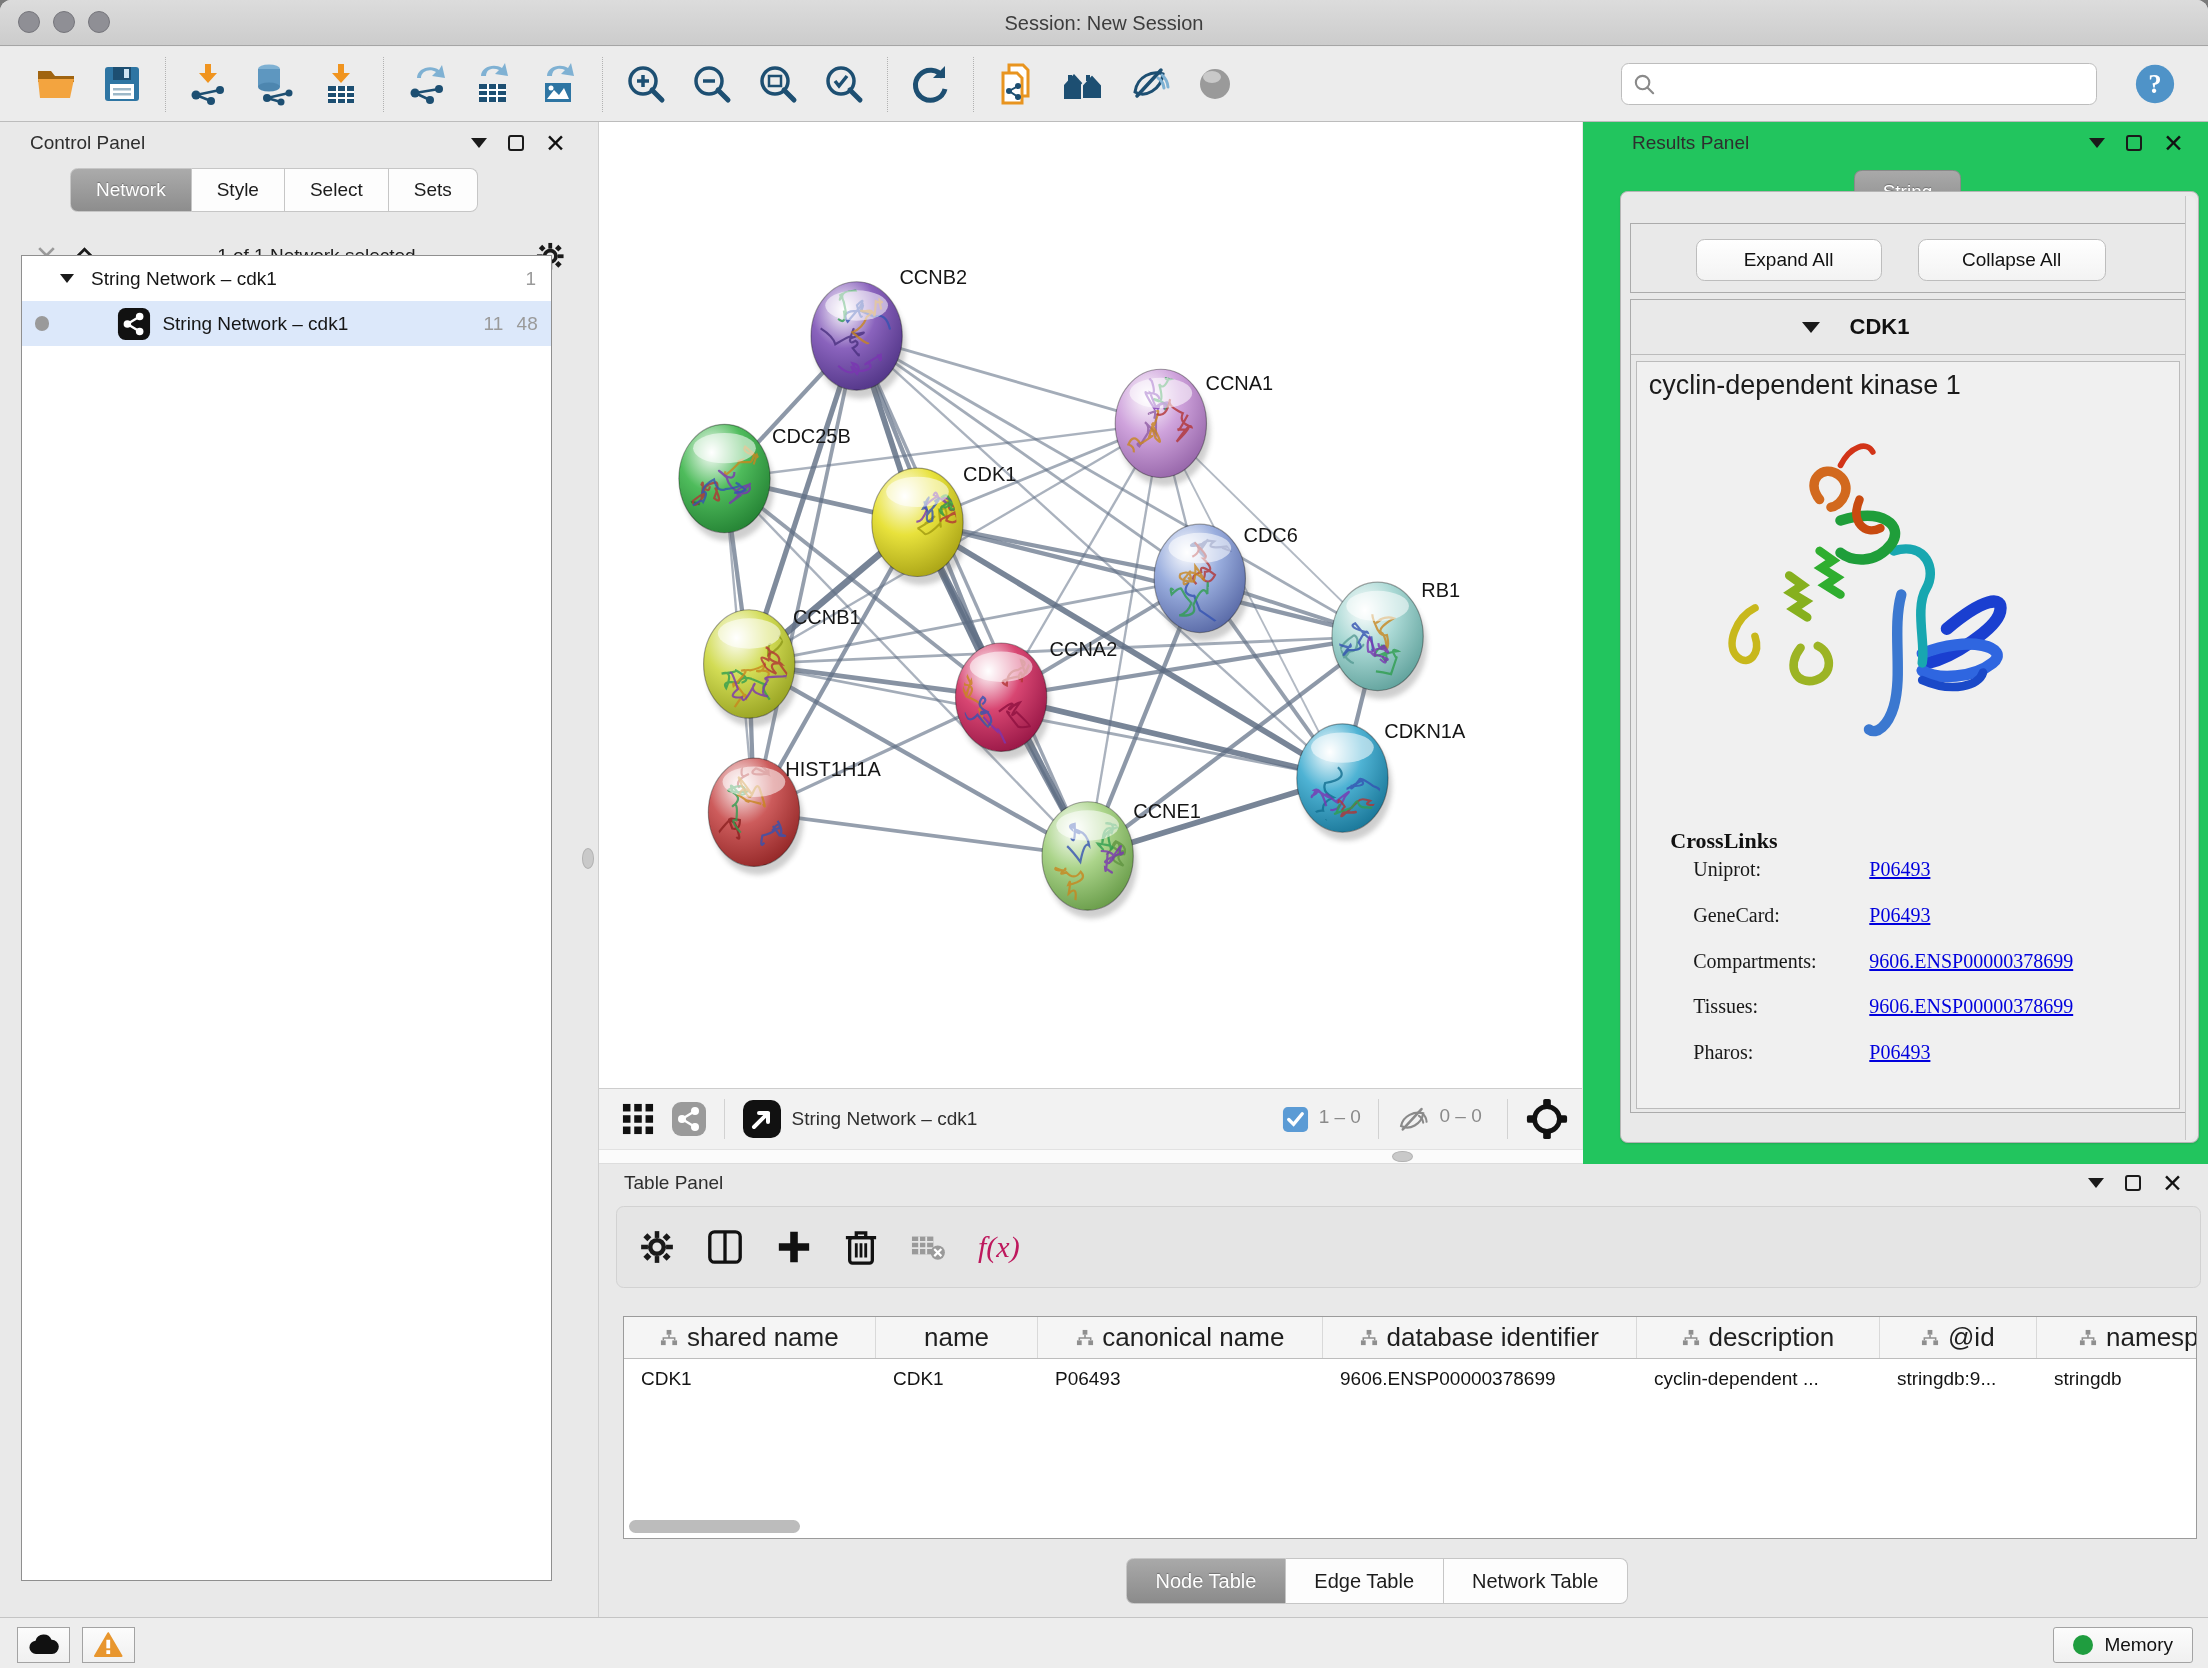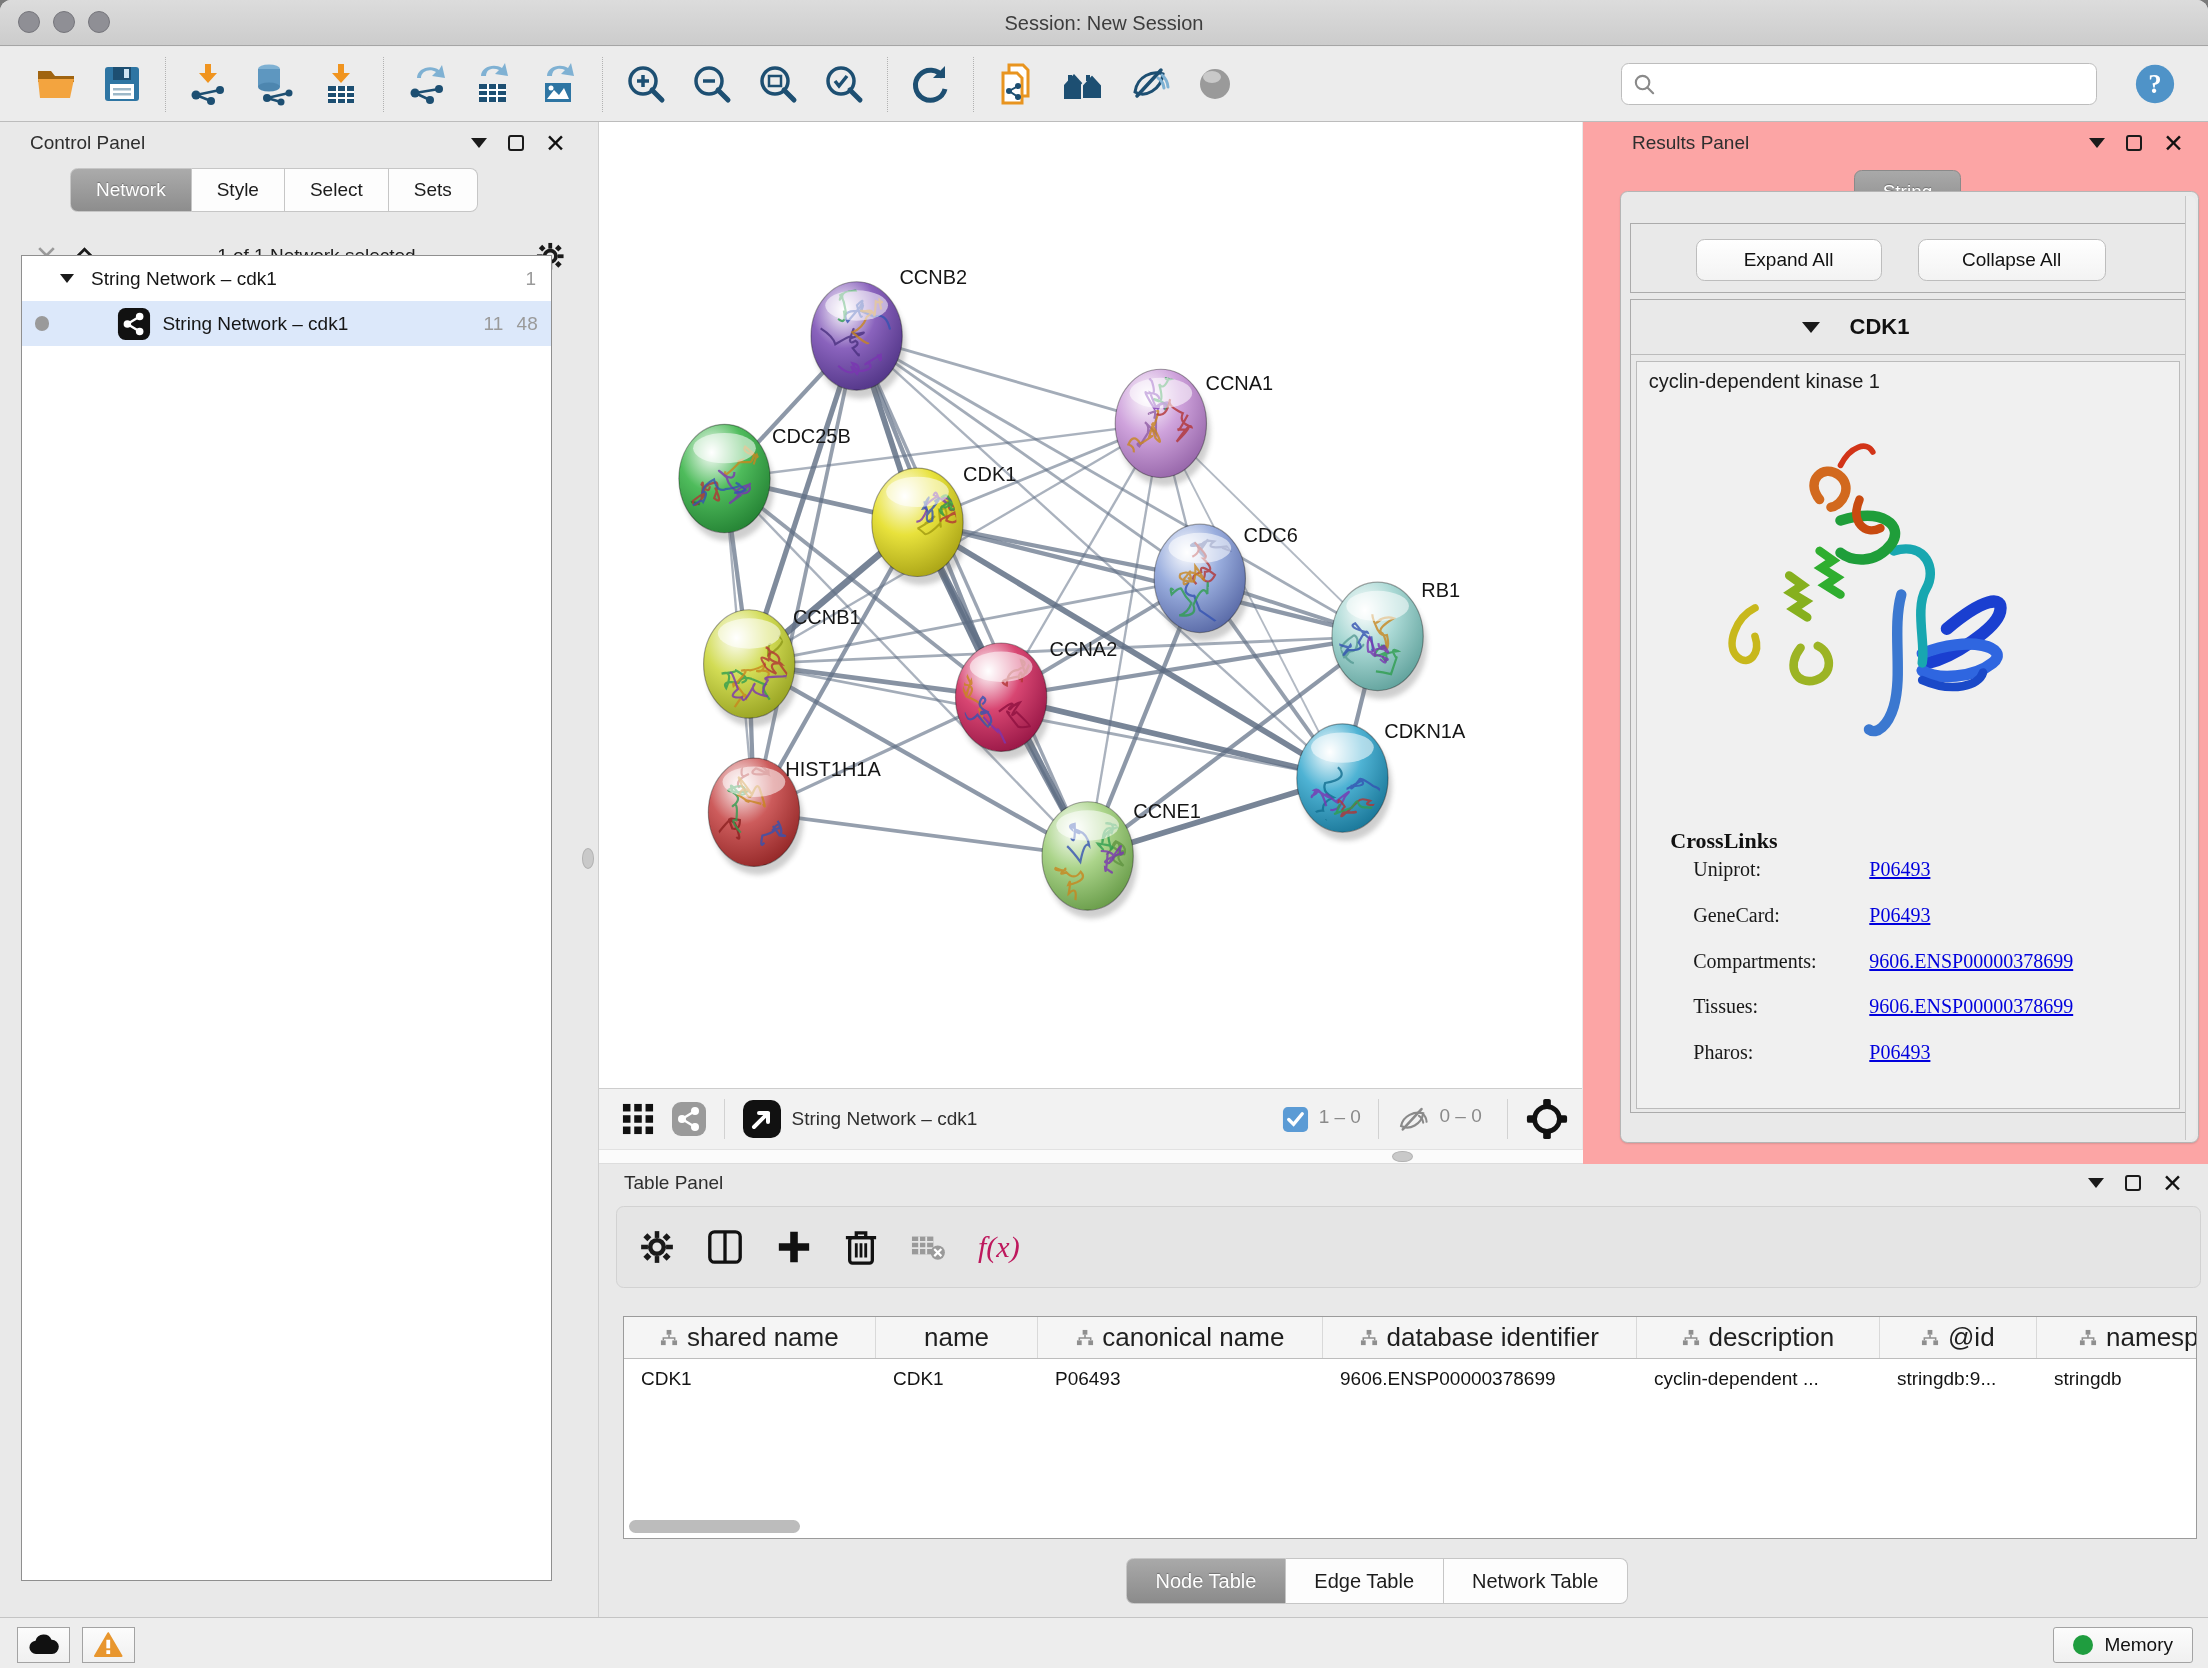--- a/index.html
+++ b/index.html
@@ -52,39 +52,39 @@
   
   .canvas{position:absolute;left:599px;top:122px;width:983px;height:966px;background:#fff;}
   .netstatus{position:absolute;left:599px;top:1088px;width:983px;height:61px;background:#f2f2f2;
     border-top:1px solid #cdcdcd;display:flex;align-items:center;padding:0 0 0 23px;font-size:19px;}
   .nsep{height:40px;border-left:1px solid #d2d2d2;margin:0 17px;}
   .netname{color:#2f2f2f;margin-left:9.5px;}
   .splitter{position:absolute;left:599px;top:1149px;width:1609px;height:15px;
     background:#fbfbfb;border-top:1px solid #e2e2e2;border-bottom:1px solid #dddddd;}
   .sdot{position:absolute;border-radius:50%;background:#c9c9c9;border:1px solid #b2b2b2;}
   
-  .rpanel{position:absolute;left:1583px;top:122px;width:626px;height:1495px;background:#fca5a5;}
+  .rpanel{position:absolute;left:1583px;top:122px;width:626px;height:1495px;background:#22c55e;}
   .rpanel .head{position:absolute;left:0;top:0;width:100%;height:42px;display:flex;align-items:center;
     padding:0 25px 0 49px;}
   .stringtab{position:absolute;left:271px;top:48px;width:107px;height:44px;border-radius:7.6px;
     background:linear-gradient(#a9a9a9,#8c8c8c);color:#fff;font-size:19px;display:flex;
     align-items:center;justify-content:center;text-shadow:0 -1px 1px #6f6f6f;border:1px solid #8a8a8a;}
   .rbox{position:absolute;left:37px;top:69px;width:579px;height:952px;border:1.4px solid #b5b5b5;
     border-radius:7.6px;background:#e9e9e9;box-shadow:0 1px 1.9px rgba(0,0,0,.12);}
   .rbtnbox{position:absolute;left:8.6px;top:31px;width:556px;height:70px;border:1px solid #ababab;}
   .rbtn{position:absolute;top:15px;height:42px;border:1px solid #bdbdbd;border-radius:8.6px;
     background:linear-gradient(#ffffff,#f3f3f3);font-size:19px;color:#111;display:flex;
     align-items:center;justify-content:center;}
   .cdk1box{position:absolute;left:8.6px;top:107px;width:556px;height:814px;border:1px solid #ababab;}
   .cdk1head{position:absolute;left:0;top:0;width:100%;height:55px;display:flex;align-items:center;
     border-bottom:1px solid #bbbbbb;}
   .cdk1head .sym{font-size:22px;font-weight:bold;color:#111;}
   .rcontent{position:absolute;left:5.7px;top:61px;width:544px;height:748px;background:#f0f0f0;
     border:1px solid #bbbbbb;}
-  .desc{position:absolute;left:11.4px;top:7.6px;font-size:20px;color:#1b1b1b;}
+  .desc{position:absolute;left:11.4px;top:7.6px;font-size:27px;color:#1b1b1b;}
   .xl-head{position:absolute;left:33px;top:466px;font-family:"Liberation Serif","DejaVu Serif",serif;
     font-size:22px;font-weight:bold;color:#111;}
   .xl-row{position:absolute;left:56px;width:476px;height:38px;font-family:"Liberation Serif","DejaVu Serif",serif;
     font-size:20px;color:#181818;display:flex;}
   .xl-row .lbl{width:176px;}
   .xl-row a{color:#0000dd;text-decoration:underline;}
   .vscroll{position:absolute;right:1.9px;top:3.8px;width:11.4px;height:944px;background:#ececec;
     border-left:1px solid #c6c6c6;border-radius:0 6.7px 6.7px 0;}
   
   .tpanel{position:absolute;left:599px;top:1164px;width:1609px;height:453px;background:#e9e9e9;}

